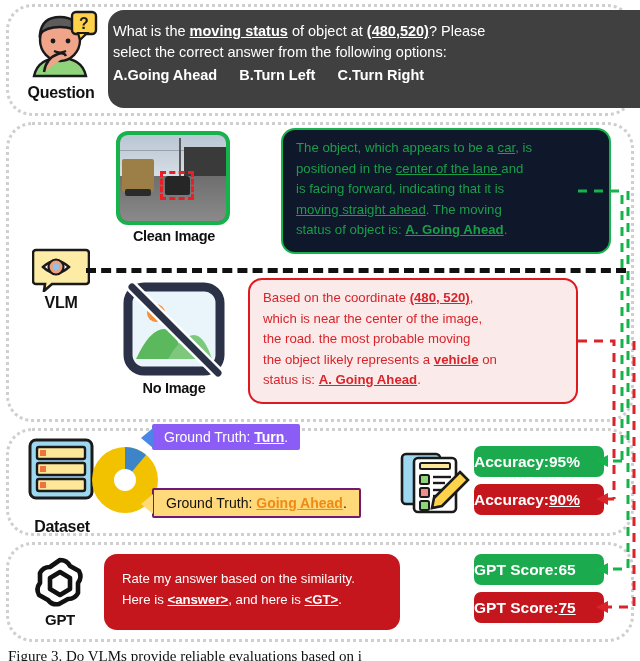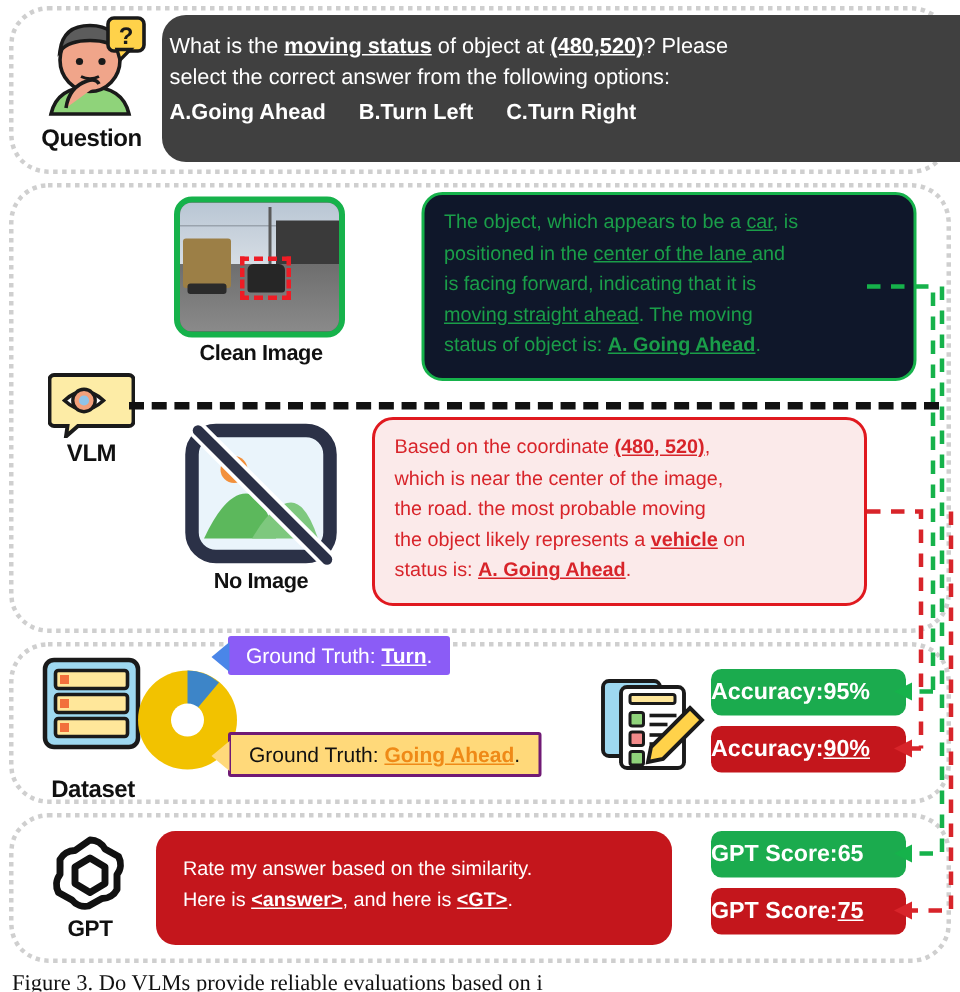--- a/index.html
+++ b/index.html
@@ -132,21 +132,21 @@
   .score-badge .u { text-decoration: underline; }
   #acc-green { left: 474px; top: 446px; width: 130px; height: 31px; background: #1bab4e; }
   #acc-red   { left: 474px; top: 484px; width: 130px; height: 31px; background: #c4161c; }
 
   
   #gpt-icon-wrap { position: absolute; left: 16px; top: 552px; width: 88px; height: 82px; }
   #gpt-logo { position: absolute; left: 14px; top: 0; width: 60px; height: 58px; }
   #gpt-label { position: absolute; left: 0; top: 59px; width: 88px; font-size: 15px; }
 
   #gpt-bubble {
-    position: absolute; left: 104px; top: 554px; width: 344px; height: 76px;
+    position: absolute; left: 104px; top: 554px; width: 296px; height: 76px;
     background: #c4161c; border-radius: 13px; color: #ffffff;
     padding: 14px 18px 0 18px;
   }
   .gline { font-size: 13.2px; line-height: 21px; white-space: nowrap; }
   .gline b { font-weight: bold; text-decoration: underline; }
 
   #gpt-green { left: 474px; top: 554px; width: 130px; height: 31px; background: #1bab4e; }
   #gpt-red   { left: 474px; top: 592px; width: 130px; height: 31px; background: #c4161c; }
 
   

